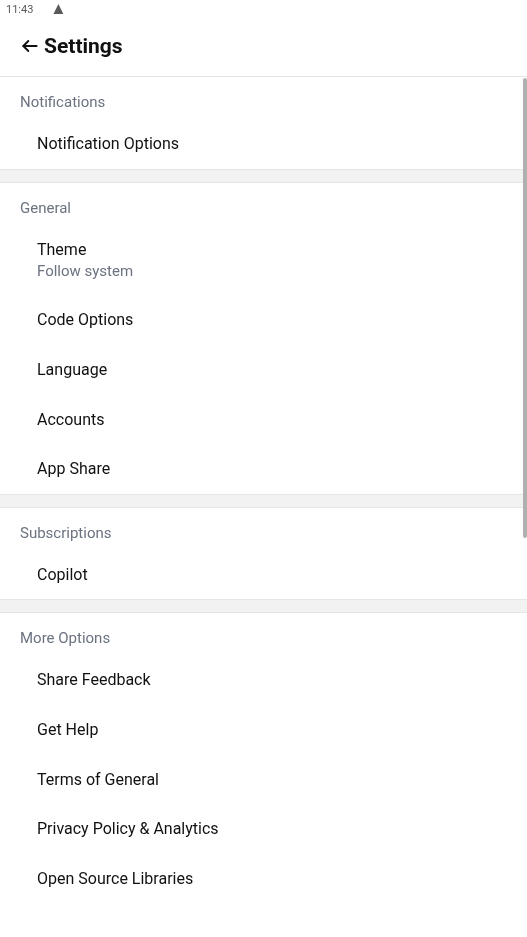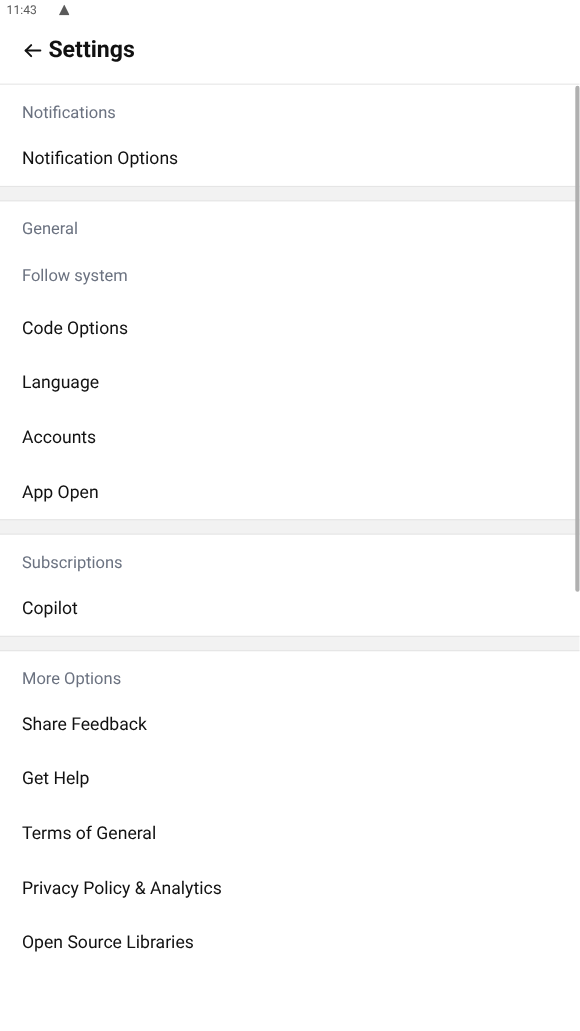--- a/index.html
+++ b/index.html
@@ -56,20 +56,21 @@
       border-top: 1px solid #e5e5e5;
       border-bottom: 1px solid #e5e5e5;
     }
     .section-title {
       color: #6b7280;
       font-size: 15px;
       padding: 16px 20px 8px 20px;
     }
     .row {
       padding: 14px 20px;
+      margin-left: 17px;
     }
     .row-title {
       font-size: 16px;
       color: #111;
       line-height: 1.35;
     }
     .row-sub {
       font-size: 15px;
       color: #6b7280;
       line-height: 1.35;
@@ -112,37 +113,38 @@
 <div class="section-title">Notifications</div>
 <div class="row">
   <div class="row-title">Notification Options</div>
 </div>
 
 <div class="gap"></div>
 
 <div class="section-title">General</div>
 
 <div class="row">
+  <div class="row-title">Theme</div>
   <div class="row-sub">Follow system</div>
 </div>
 
 <div class="row">
   <div class="row-title">Code Options</div>
 </div>
 
 <div class="row">
   <div class="row-title">Language</div>
 </div>
 
 <div class="row">
   <div class="row-title">Accounts</div>
 </div>
 
 <div class="row">
-  <div class="row-title">App Open</div>
+  <div class="row-title">App Share</div>
 </div>
 
 <div class="gap"></div>
 
 <div class="section-title">Subscriptions</div>
 <div class="row">
   <div class="row-title">Copilot</div>
 </div>
 
 <div class="gap"></div>

